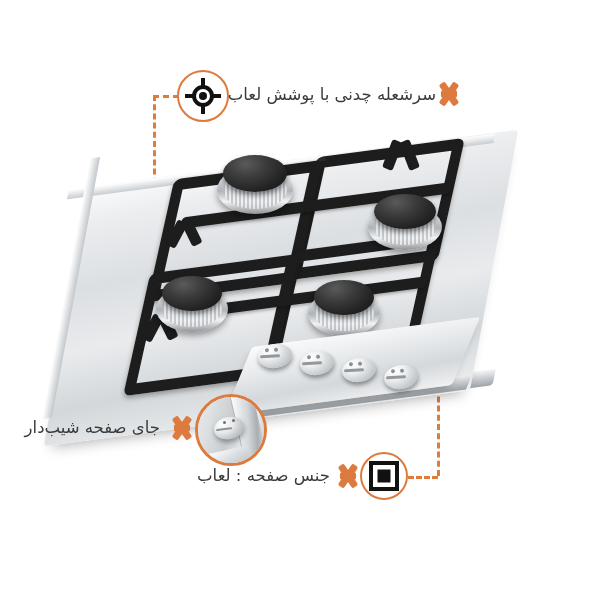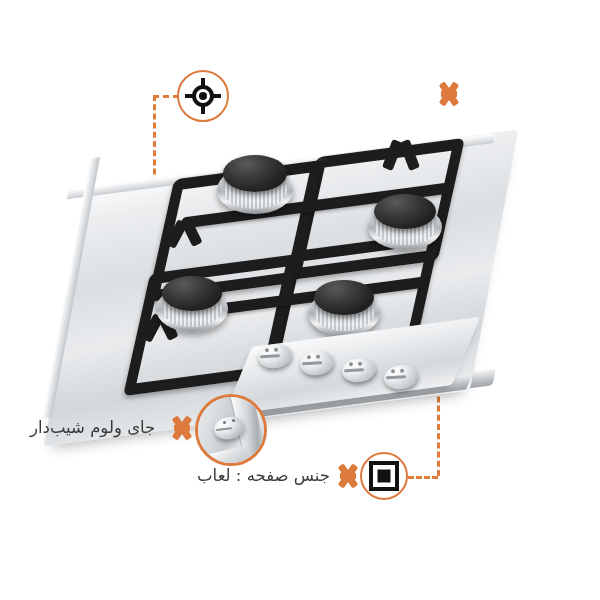--- a/index.html
+++ b/index.html
@@ -291,40 +291,41 @@
   <div class="badge" style="left:177px;top:70px;width:52px;height:52px;">
     <div class="ico-target">
       <div class="ring"></div>
       <div class="core"></div>
       <div class="tick t-n"></div>
       <div class="tick t-s"></div>
       <div class="tick t-w"></div>
       <div class="tick t-e"></div>
     </div>
   </div>
+  <div class="lbl" style="left:240px;top:85px;width:196px;text-align:right;">سرشعله چدنی با پوشش لعاب</div>
   <div class="ast" style="left:435px;top:80px;">
     <i></i>
       <i></i>
       <i></i>
   </div>
 
   <div class="photo-circle" style="left:195px;top:394px;width:72px;height:72px;">
     <div class="pc-plate"></div>
     <div class="pc-edge"></div>
     <div class="pc-edge2"></div>
     <div class="pc-knob"></div>
     <div class="pc-dot" style="left:38%;top:36%;"></div>
     <div class="pc-dot" style="left:52%;top:34%;"></div>
   </div>
   <div class="ast" style="left:168px;top:414px;">
     <i></i>
       <i></i>
       <i></i>
   </div>
-  <div class="lbl" style="left:30px;top:418px;width:130px;text-align:left;">جای ولوم شیب‌دار</div>
+  <div class="lbl" style="left:30px;top:418px;width:130px;text-align:left;">جای صفحه شیب‌دار</div>
 
   <div class="badge" style="left:360px;top:452px;width:48px;height:48px;">
     <div class="ico-square">
       <div class="sq-o"></div>
       <div class="sq-i"></div>
     </div>
   </div>
   <div class="ast" style="left:334px;top:462px;">
     <i></i>
       <i></i>

